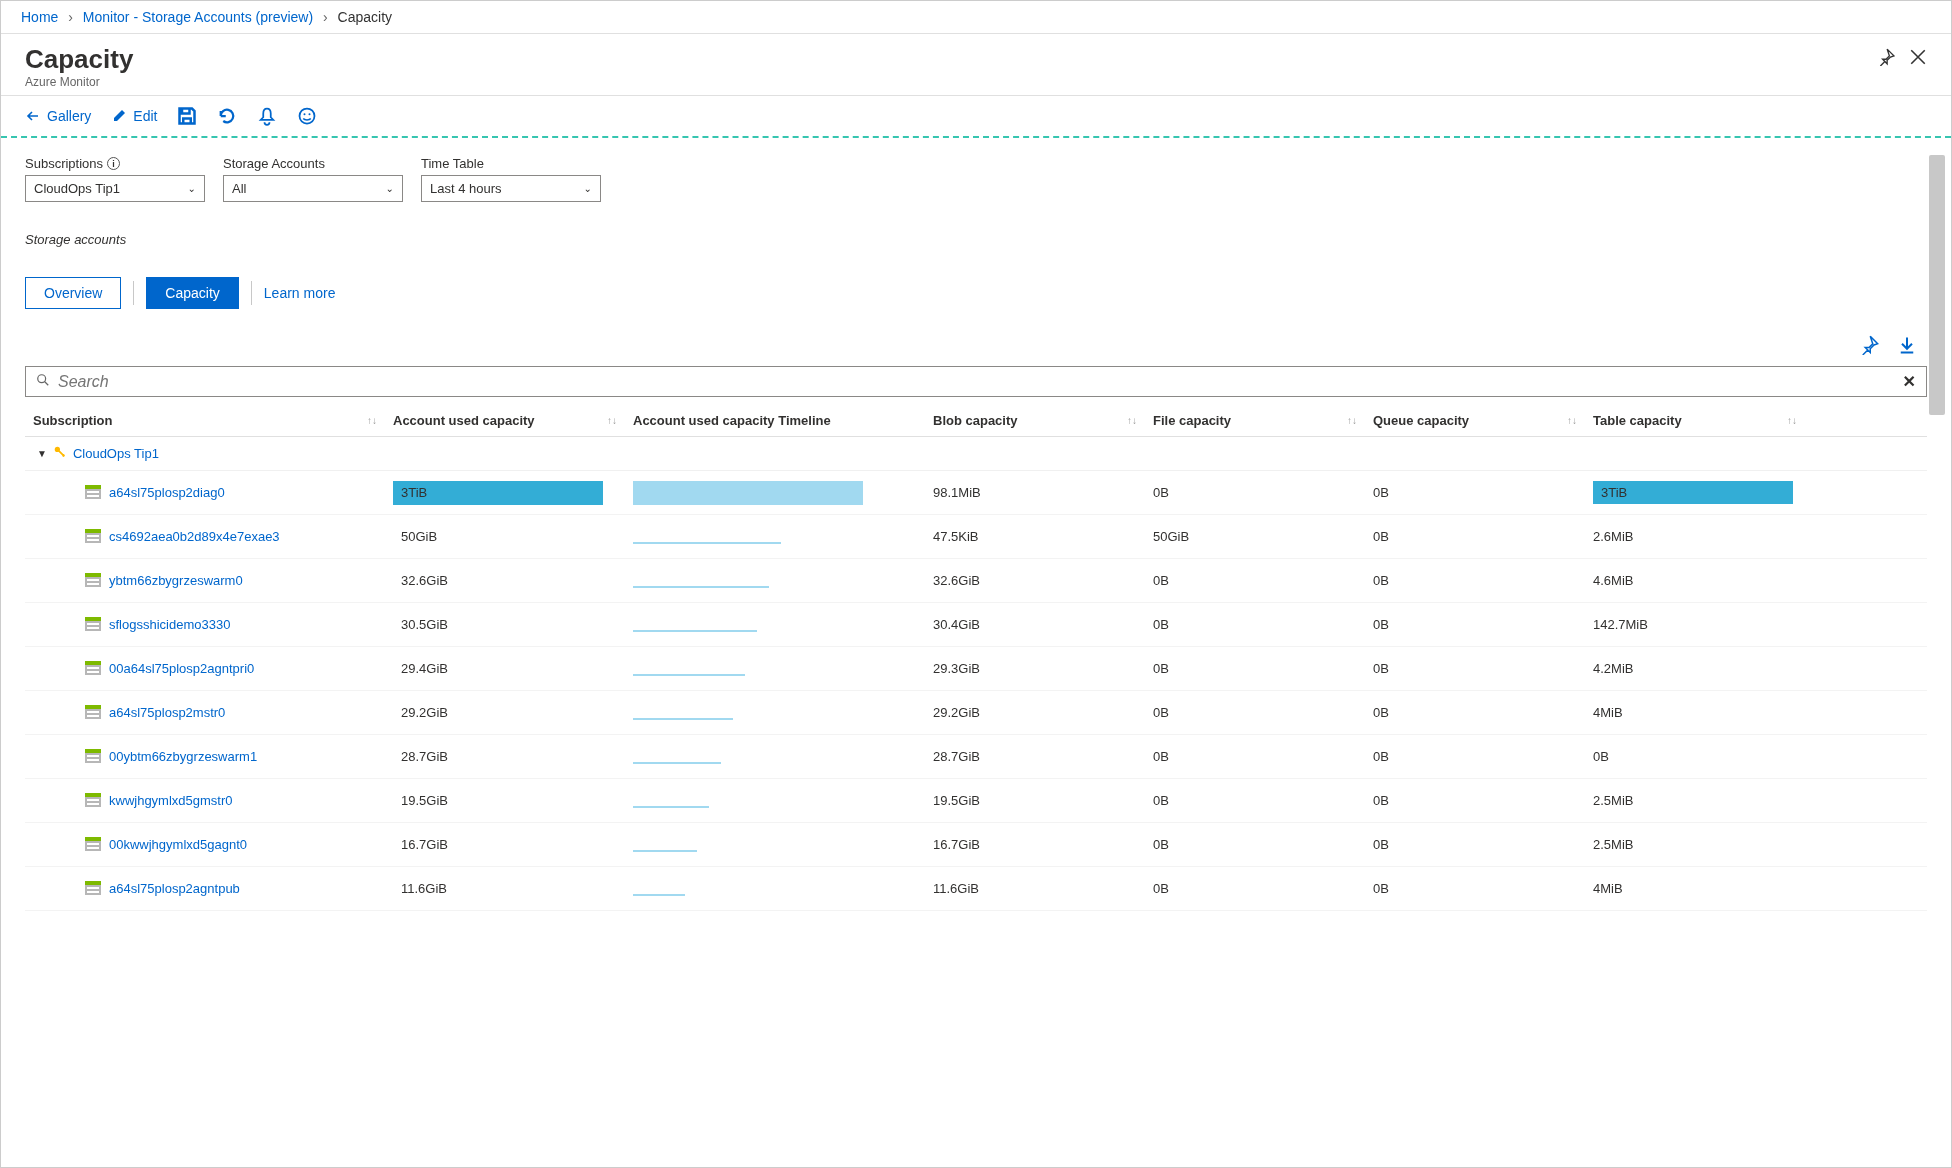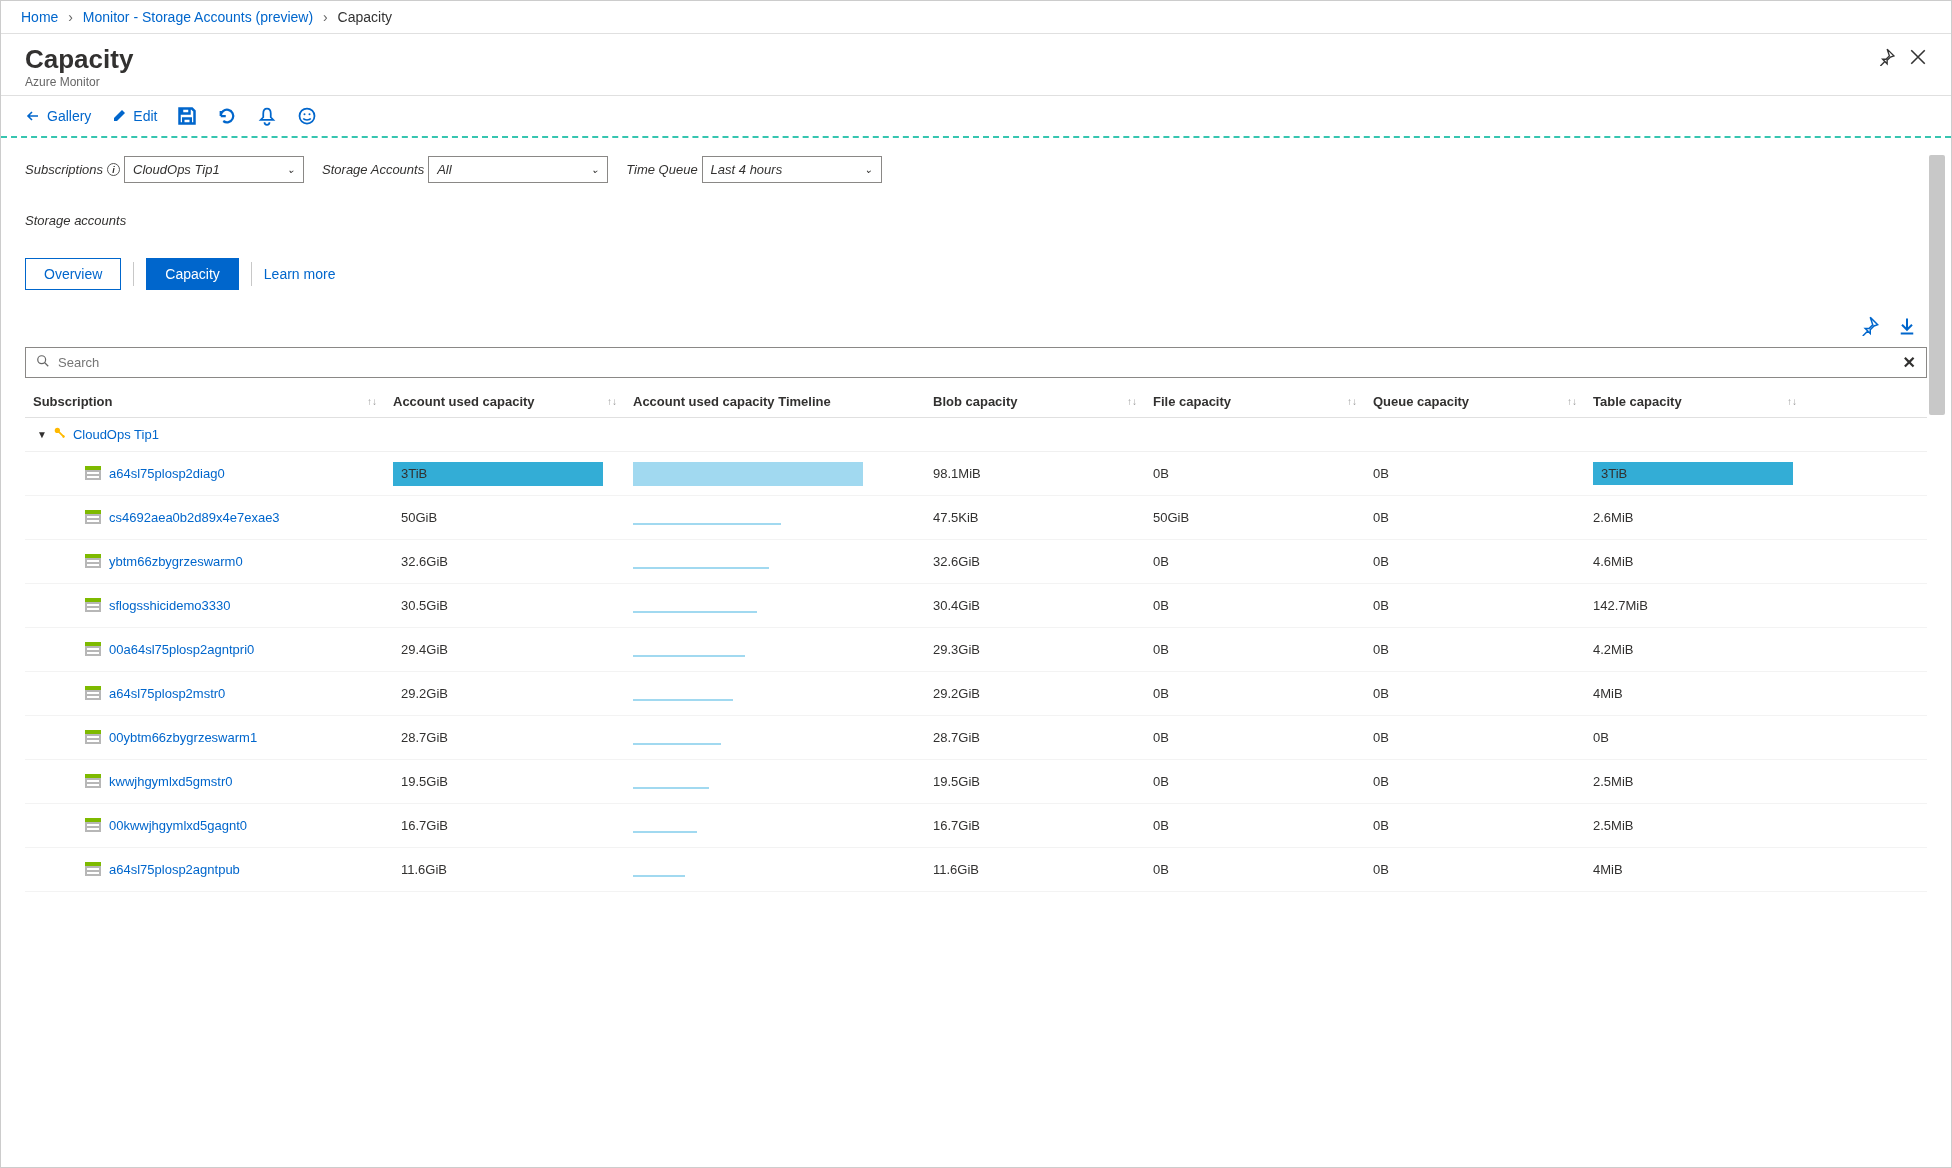--- a/index.html
+++ b/index.html
@@ -13,36 +13,36 @@
 .pg-head .subtitle { font-size: 12px; color: #666; margin-top: 0px; }
 .head-actions { margin-left: auto; display: flex; gap: 14px; align-items: flex-start; padding-top: 4px; }
 .icon-btn { cursor: pointer; color: #333; display: inline-flex; }
 .toolbar { display: flex; align-items: center; gap: 20px; padding: 10px 24px; border-bottom: 2px dashed #36c5b0; }
 .tbtn { display: inline-flex; align-items: center; gap: 6px; color: #0066cc; cursor: pointer; font-size: 14px; }
 .tbtn svg { width: 16px; height: 16px; }
 .ticn { color: #0066cc; cursor: pointer; display: inline-flex; }
 .ticn svg { width: 20px; height: 20px; }
 .content { padding: 18px 24px; overflow-y: auto; height: calc(1168px - 150px); position: relative; }
 .filters { display: flex; gap: 18px; margin-bottom: 30px; }
-.fgrp { display: flex; flex-direction: row; gap: 4px; font-style: italic; }
+.fgrp { display: flex; flex-direction: column; gap: 4px; }
 .flabel { font-size: 13px; display: flex; align-items: center; gap: 4px; }
 .dropdown { border: 1px solid #8a8886; padding: 5px 8px; min-width: 180px; display: flex; justify-content: space-between; align-items: center; cursor: pointer; font-size: 13px; background: #fff; }
 .chev { font-size: 10px; }
 .count { font-size: 34px; font-weight: 700; margin-bottom: 6px; }
 .count-sub { font-style: italic; margin-bottom: 30px; }
 .tabs { display: flex; align-items: center; gap: 12px; margin-bottom: 26px; }
 .tab { border: 1px solid #0066cc; padding: 7px 18px; cursor: pointer; font-size: 14px; }
 .tab.plain { color: #0066cc; background: #fff; }
 .tab.active { background: #0066cc; color: #fff; border-color: #0066cc; }
 .vbar { width: 1px; height: 24px; background: #c8c8c8; }
 .learn { color: #0066cc; cursor: pointer; font-size: 14px; }
 .table-actions { display: flex; justify-content: flex-end; gap: 18px; padding-right: 10px; margin-bottom: 8px; }
 .table-actions .aicn { color: #0066cc; cursor: pointer; }
 .search-bar { border: 1px solid #8a8886; display: flex; align-items: center; padding: 5px 10px; margin-bottom: 8px; }
-.search-bar input { border: none; outline: none; flex: 1; font-size: 13px; color: #555; }
+.search-bar input { border: none; outline: none; flex: 1; font-size: 16px; font-style: italic; color: #555; }
 .search-bar .clear { cursor: pointer; font-size: 16px; font-weight: 700; }
 .search-bar .sicn { margin-right: 8px; color: #666; }
 .thead { display: flex; border-bottom: 1px solid #e0e0e0; padding: 8px 0; font-weight: 600; font-size: 13px; }
 .col { padding: 0 8px; display: flex; align-items: center; gap: 4px; }
 .c-sub { width: 360px; }
 .c-auc { width: 240px; }
 .c-tl  { width: 300px; }
 .c-bc  { width: 220px; justify-content: space-between; }
 .c-fc  { width: 220px; }
 .c-qc  { width: 220px; }
@@ -147,21 +147,21 @@
       </div>
     </div>
     <div class="fgrp">
       <span class="flabel">Storage Accounts</span>
       <div class="dropdown">
         <span>All</span>
         <span class="chev">⌄</span>
       </div>
     </div>
     <div class="fgrp">
-      <span class="flabel">Time Queue</span>
+      <span class="flabel">Time Table</span>
       <div class="dropdown">
         <span>Last 4 hours</span>
         <span class="chev">⌄</span>
       </div>
     </div>
   </div>
 
   <div class="count-sub">Storage accounts</div>
 
   <div class="tabs">

